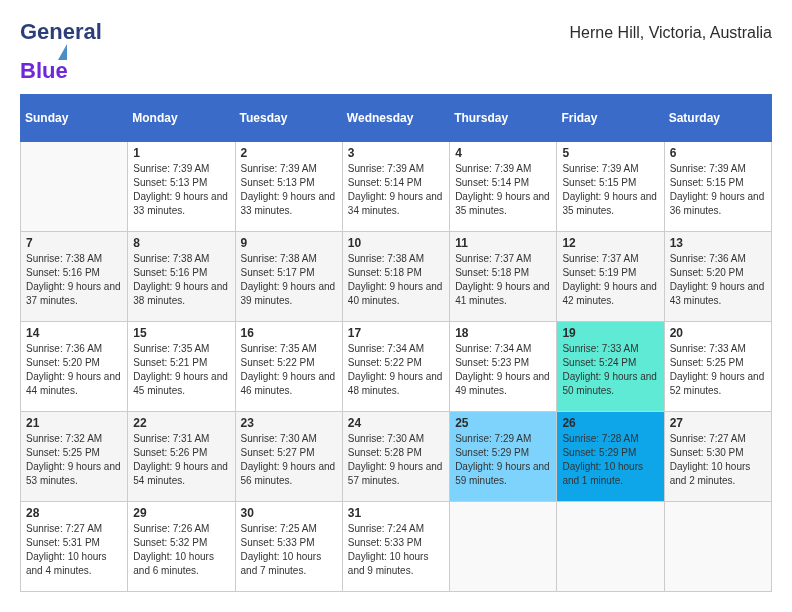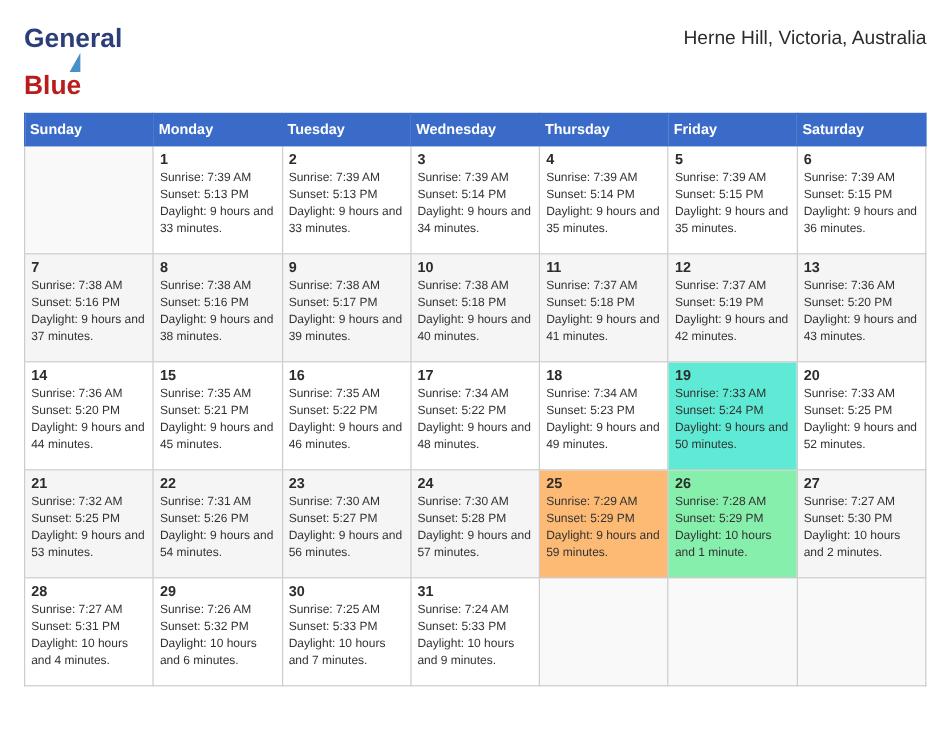--- a/index.html
+++ b/index.html
@@ -42,21 +42,21 @@
       margin-top: 4px;
     }
     .calendar-table {
       width: 100%;
       border-collapse: collapse;
       font-size: 11px;
     }
     .calendar-table th {
       background-color: #3a6bc9;
       color: #fff;
-      padding: 6px 4px;
+      padding: 16px 4px;
       text-align: left;
       font-size: 12px;
       font-weight: bold;
       border: 1px solid #3a6bc9;
     }
     .calendar-table td {
       border: 1px solid #ccc;
       vertical-align: top;
       padding: 4px 5px;
       width: calc(100% / 7);
@@ -81,21 +81,21 @@
 </head>
 <body>
 
 <div class="header">
   <div class="logo">
     <div style="display:flex; align-items:center;flex-direction:column;">
       <span class="logo-text">General</span>
       <span style="display:inline-block; width:0; height:0; border-left:9px solid transparent; border-bottom:16px solid #4a90c8; margin-left:3px; margin-bottom:2px;"></span>
     </div>
     <div style="display:flex; align-items:center; margin-top:-4px;">
-      <span style="color:#b91c1c; font-size:22px; font-weight:bold;">Blue</span>
+      <span style="color:#6d28d9; font-size:22px; font-weight:bold;">Blue</span>
     </div>
   </div>
   <div class="title-block">
     <div class="location">Herne Hill, Victoria, Australia</div>
   </div>
 </div>
 
 <table class="calendar-table">
   <thead>
     <tr>
@@ -206,25 +206,25 @@
           <div class="day-info">Sunrise: 7:31 AM<br>Sunset: 5:26 PM<br>Daylight: 9 hours and 54 minutes.</div>
         </td>
         <td style="background: rgb(245, 245, 245);">
           <div class="day-number">23</div>
           <div class="day-info">Sunrise: 7:30 AM<br>Sunset: 5:27 PM<br>Daylight: 9 hours and 56 minutes.</div>
         </td>
         <td style="background: rgb(245, 245, 245);">
           <div class="day-number">24</div>
           <div class="day-info">Sunrise: 7:30 AM<br>Sunset: 5:28 PM<br>Daylight: 9 hours and 57 minutes.</div>
         </td>
-        <td style="background: #fdba74; margin-left: 19px;">
+        <td style="background: #7dd3fc; margin-left: 19px;">
           <div class="day-number">25</div>
           <div class="day-info">Sunrise: 7:29 AM<br>Sunset: 5:29 PM<br>Daylight: 9 hours and 59 minutes.</div>
         </td>
-        <td style="background: #86efac; margin-left: 16px;">
+        <td style="background: #0ea5e9; margin-left: 16px;">
           <div class="day-number">26</div>
           <div class="day-info">Sunrise: 7:28 AM<br>Sunset: 5:29 PM<br>Daylight: 10 hours and 1 minute.</div>
         </td>
         <td style="background: rgb(245, 245, 245);">
           <div class="day-number">27</div>
           <div class="day-info">Sunrise: 7:27 AM<br>Sunset: 5:30 PM<br>Daylight: 10 hours and 2 minutes.</div>
         </td>
       </tr>
       <tr style="background: rgb(255, 255, 255);">
         <td style="background: rgb(255, 255, 255);">

